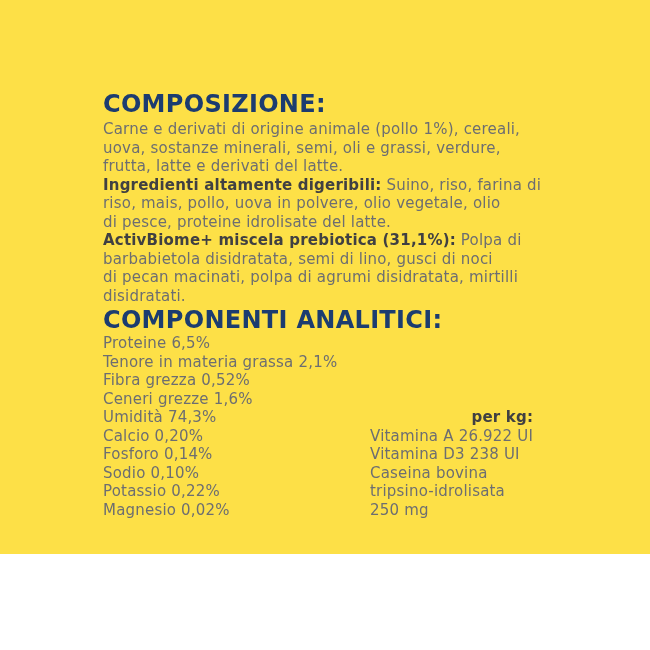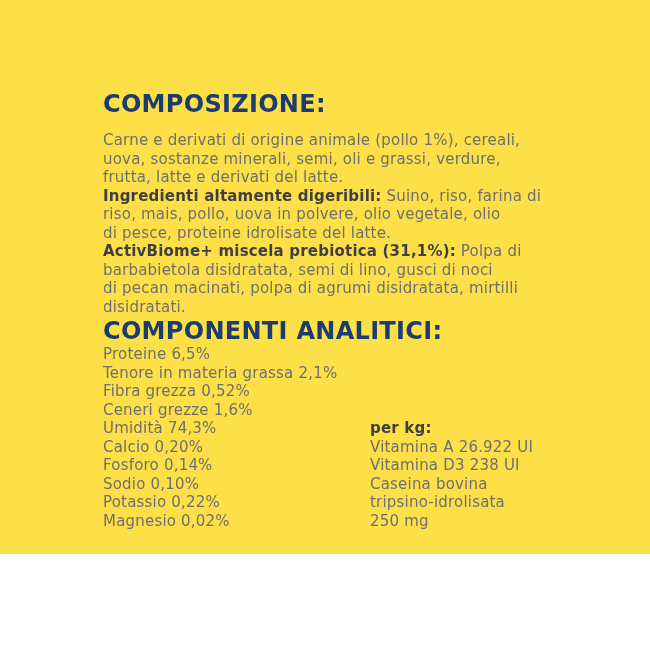--- a/index.html
+++ b/index.html
@@ -20,32 +20,33 @@
     width: 500px;
   }
   .title {
     font-size: 24px;
     line-height: 28px;
     font-weight: bold;
     letter-spacing: 0.3px;
     color: var(--heading-navy, #1c3c70);
     margin: 0;
   }
-  .para { margin-top: 13px; }
+  .para { margin-top: 2px; }
   .line {
     font-size: 15px;
     line-height: 18.5px;
     letter-spacing: 0.2px;
     color: var(--body-gray, #6d6e71);
     white-space: pre;
   }
   .line span { color: inherit; }
   .line span.bold, .line.bold {
     font-weight: bold;
     color: var(--bold-dark, #404042);
+    text-align: right;
   }
   .title2 { margin-top: 1px; }
   .cols {
     position: relative;
     margin-top: 0;
   }
   .perkg {
     position: absolute;
     left: 267px; top: 74px;
   }

